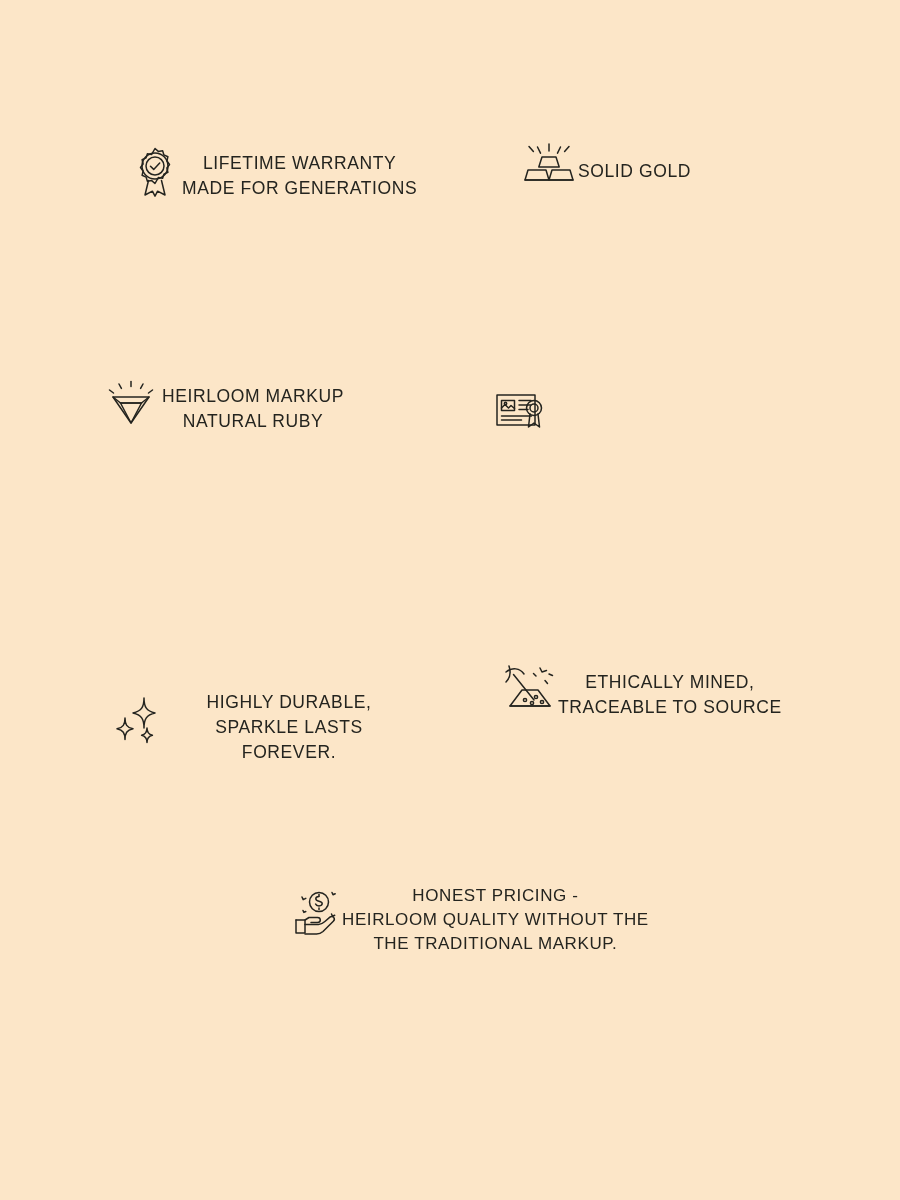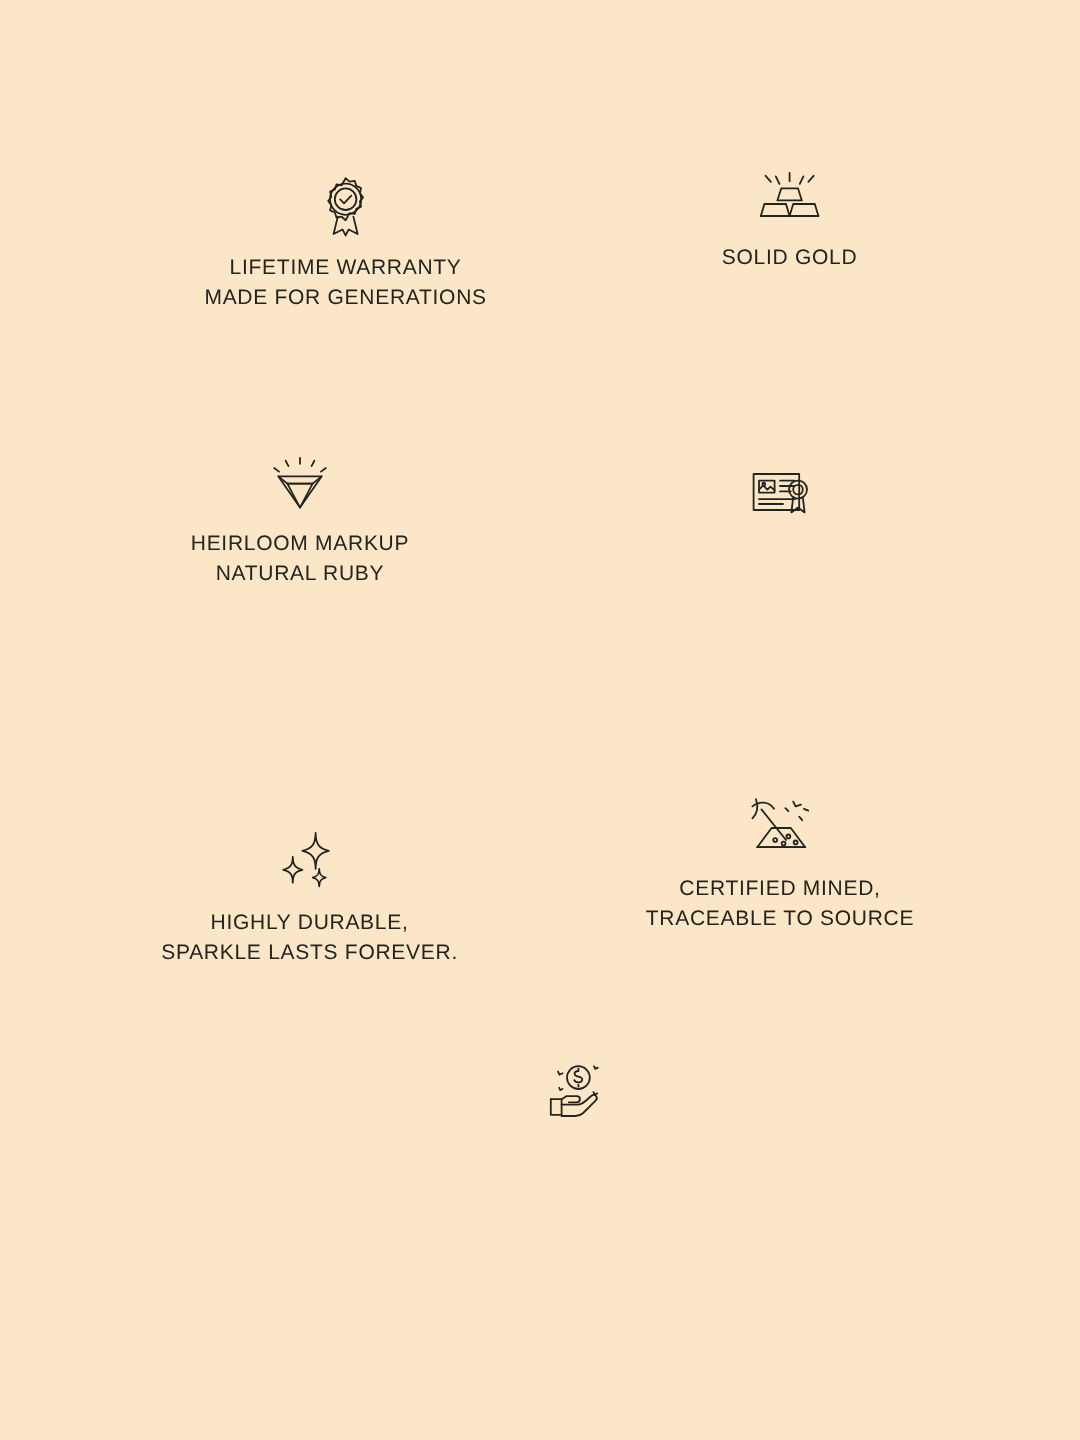--- a/index.html
+++ b/index.html
@@ -16,21 +16,21 @@
     overflow: hidden;
   }
   .board {
     position: relative;
     width: 900px;
     height: 1200px;
   }
   .feature {
     position: absolute;
     display: flex;
-    flex-direction: column;
+    flex-direction: row;
     align-items: center;
   }
   .feature .icon {
     display: block;
     line-height: 0;
     margin-bottom: 10px;
   }
   .feature .caption {
     text-align: center;
     font-size: 17.5px;
@@ -148,35 +148,38 @@
         <path d="M45 18.5l2.5 3"></path>
         <path d="M33.5 11.5l2.5 2.5"></path>
         <path d="M10 44h40"></path>
         <path d="M10 44l12-16h16l12 16z"></path>
         <circle cx="25" cy="38" r="1.6"></circle>
         <circle cx="36" cy="35" r="1.6"></circle>
         <circle cx="32" cy="41" r="1.6"></circle>
         <circle cx="42" cy="40" r="1.6"></circle>
       </svg>
     </span>
-    <div class="caption">CERTIFIED MINED,
+    <div class="caption">ETHICALLY MINED,
 TRACEABLE TO SOURCE</div>
   </div>
 
   <div class="feature" id="f-pricing">
     <span class="icon">
       <svg width="54" height="54" viewBox="0 0 54 54" fill="none" stroke="#24241f" stroke-width="1.5" stroke-linecap="round" stroke-linejoin="round">
         <circle cx="31" cy="14" r="9.5"></circle>
         <path d="M31 8.5c-2 0-3.2 1-3.2 2.3 0 1.4 1.2 2 3.2 2.4 2 .4 3.2 1 3.2 2.4 0 1.3-1.2 2.3-3.2 2.3-1.8 0-3-0.7-3.4-1.8"></path>
         <path d="M31 6.5v1.6"></path>
           <path d="M31 19.9v1.6"></path>
         <path d="M14 9l1.2 2.6 2.6-1.2"></path>
         <path d="M44 4.5l1 2.2 2.2-1"></path>
         <path d="M43.5 26l1 2.2 2.2-1"></path>
         <path d="M15 22.5l.9 1.9 1.9-.9"></path>
         <path d="M8 32h9l4-2.5h8.5c1.6 0 2.8 1.2 2.8 2.6 0 1.4-1.2 2.5-2.8 2.5H23"></path>
         <path d="M8 32v13h9V32"></path>
         <path d="M17 36.5h13.5c2.6 0 4.6-1.4 6.4-3l5-4.4c1.2-1 2.9-.9 3.8.3.9 1.2.7 2.8-.4 3.8L35 43.5c-1.8 1.6-4 2.5-6.4 2.5H17"></path>
       </svg>
     </span>
+    <div class="caption small">HONEST PRICING -
+HEIRLOOM QUALITY WITHOUT THE
+THE TRADITIONAL MARKUP.</div>
   </div>
 
 </div>
 
 </body></html>

